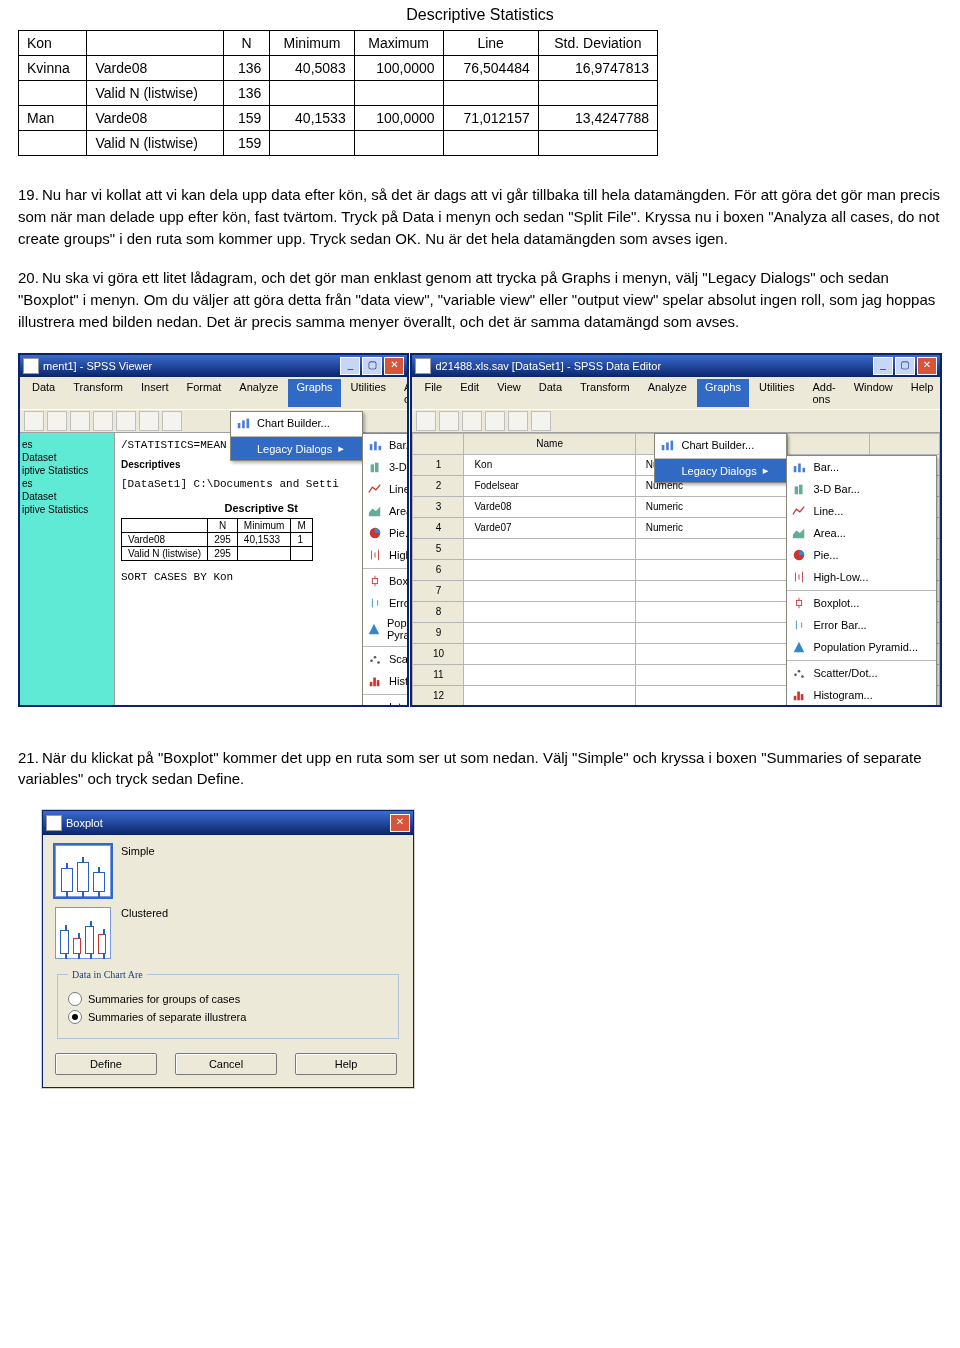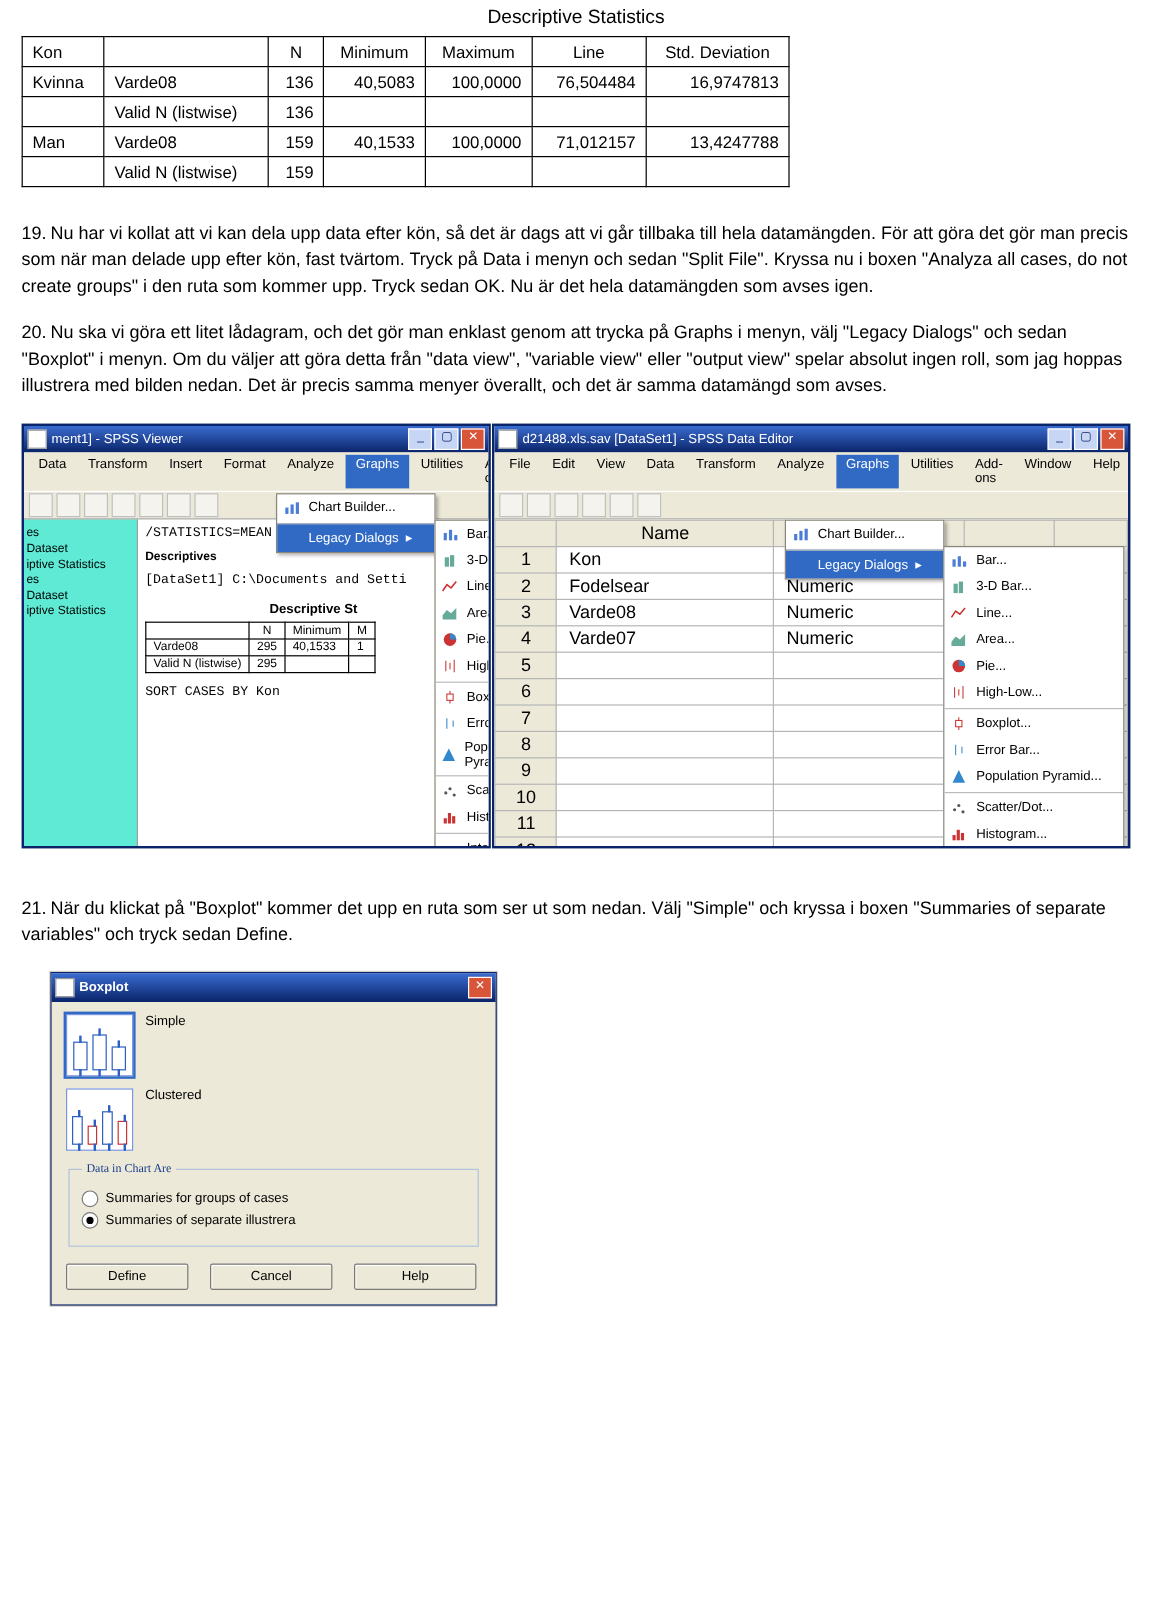--- a/index.html
+++ b/index.html
@@ -80,21 +80,21 @@
     z-index:50; min-width:130px;
   }
   .submenu .row { display:flex; align-items:center; gap:6px; padding:3px 18px 3px 4px; }
   .submenu .row.sep { border-top:1px solid #bbb; margin-top:2px; padding-top:4px;}
   .submenu .row .ico { width:16px; height:16px; display:inline-flex; align-items:center; justify-content:center; }
   .submenu .row.hov { background:#316ac5; color:#fff;}
   .submenu .row .arrow { margin-left:auto; }
 
   
   .grid { background:#fff; height: calc(100% - 22px - 20px - 24px); overflow:hidden; }
-  table.gridtbl { border-collapse:collapse; width:100%; font-size:15px;padding-left:32px;}
+  table.gridtbl { border-collapse:collapse; width:100%; font-size:10px;padding-left:32px;}
   table.gridtbl th, table.gridtbl td { border:1px solid #b5b5b5; padding:2px 10px; text-align:left; height:16px; }
   table.gridtbl th { background:#ece9d8; text-align:center; font-weight:normal;}
   table.gridtbl td.rowhdr { background:#ece9d8; text-align:center; width:30px;}
 
   
   .boxplot-wrap { margin: 0 0 20px 24px; }
   .dlg {
     width: 370px; border:1px solid #0a246a; background:#ece9d8;
     font-family: Tahoma, Arial; font-size: 11px;
     box-shadow: 0 0 0 1px #d4d0c8;
@@ -661,21 +661,21 @@
     <li>
       <span class="no">21.</span><span class="body">När du klickat på "Boxplot" kommer det upp en ruta som ser ut som nedan. Välj "Simple" och kryssa i boxen "Summaries of separate variables" och tryck sedan Define.</span>
     </li>
   </ol>
 
   <div class="boxplot-wrap">
     <div class="dlg">
       <div class="titlebar">
         <div class="l">
             <span class="ico"></span>
-            <span style="font-weight:bold;">Boxplot</span>
+            <span style="font-weight:normal;">Boxplot</span>
           </div>
         <div class="btns">
             <span class="close">✕</span>
           </div>
       </div>
       <div class="dlgbody">
         <div class="opt selected">
           <div class="thumb">
             <div class="box"></div>
               <div class="box" style="height:28px;"></div>

